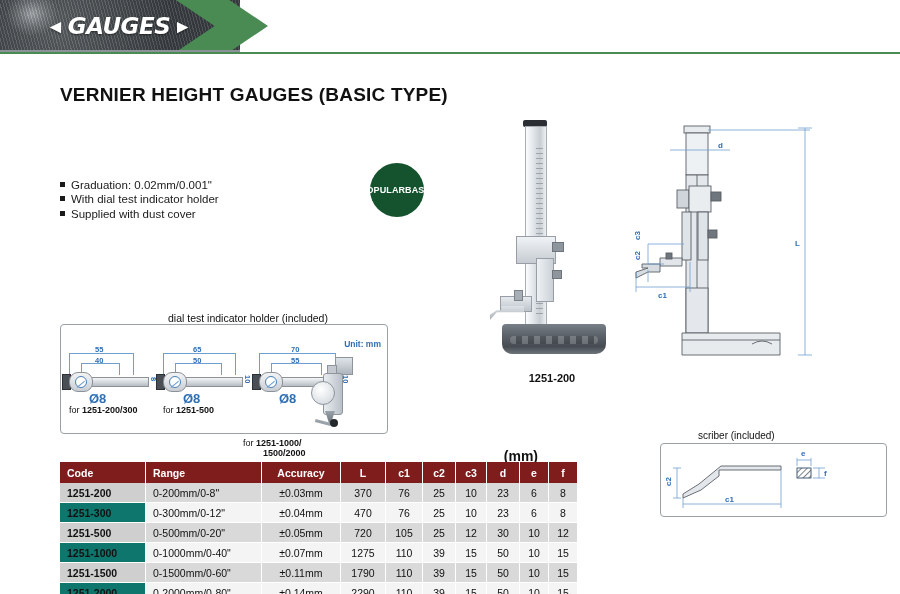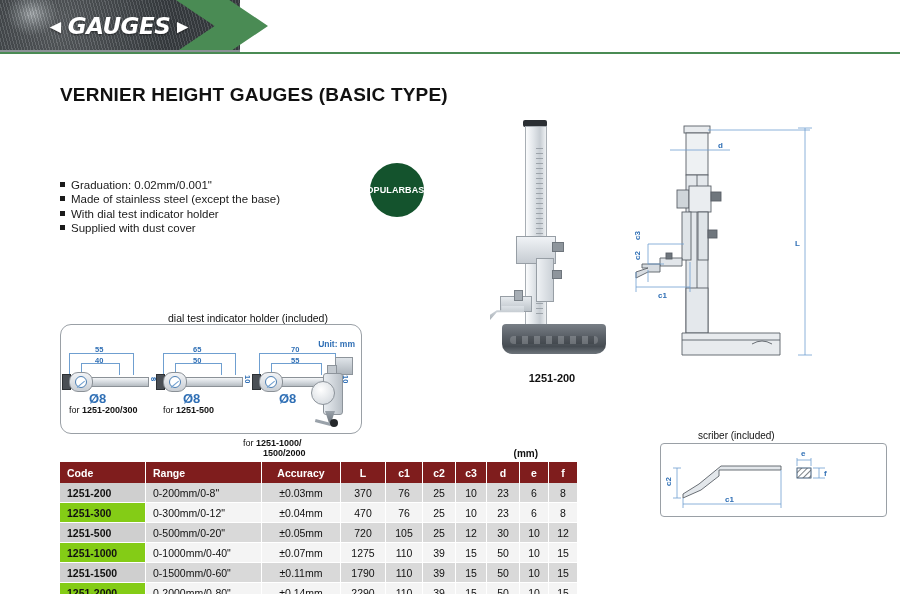--- a/index.html
+++ b/index.html
@@ -60,21 +60,21 @@
   #popular-badge{
     position:absolute;left:370px;top:163px;width:54px;height:54px;border-radius:50%;
     background:#14532d;display:flex;flex-direction:row;align-items:center;justify-content:center;
     color:#fff;font-weight:bold;font-size:9px;line-height:11px;letter-spacing:.1px;
   }
 
   
   #holder-caption{position:absolute;left:168px;top:312px;font-size:10.5px;color:#111;}
   #holder-box{
     position:absolute;left:60px;top:324px;width:300px;height:108px;
-    border:1px solid #9aa0a6;border-radius:11px;background:#fff;
+    border:1px solid #9aa0a6;border-radius:4px;background:#fff;padding-left:26px;
   }
   .unit-lbl{position:absolute;right:6px;top:14px;font-size:8.5px;color:#2f6fb5;font-weight:bold;}
   .holder{position:absolute;top:26px;width:92px;height:50px;}
   .h1{left:6px;} .h2{left:100px;} .h3{left:196px;}
   .dimtxt{position:absolute;font-size:7.5px;color:#2f6fb5;font-weight:bold;}
   .dimline{position:absolute;background:#6f9fd0;height:1px;}
   .dimtick{position:absolute;background:#6f9fd0;width:1px;}
   .holder-body{position:absolute;left:4px;top:26px;width:76px;height:8px;
     background:linear-gradient(180deg,#f4f6f8 0%,#d2d7dc 55%,#b6bcc2 100%);border:1px solid #8b9197;}
   .holder-head{position:absolute;left:2px;top:21px;width:22px;height:18px;border-radius:9px;
@@ -94,37 +94,37 @@
   .hp-dial{position:absolute;left:-2px;top:26px;width:22px;height:22px;border-radius:50%;
     background:radial-gradient(circle at 40% 35%,#fff,#cdd3d9);border:1px solid #8d949b;}
   .hp-top{position:absolute;left:22px;top:2px;width:16px;height:16px;background:linear-gradient(180deg,#dfe4e9,#aeb5bc);border:1px solid #8d949b;}
   .hp-stem{position:absolute;left:14px;top:10px;width:8px;height:12px;background:#c3c9cf;border:1px solid #8d949b;}
   .hp-tip{position:absolute;left:12px;top:56px;width:10px;height:12px;background:linear-gradient(180deg,#9aa2aa,#6d757d);
     clip-path:polygon(0 0,100% 0,60% 100%,40% 100%);}
   .hp-knob{position:absolute;left:17px;top:64px;width:8px;height:8px;border-radius:50%;background:#25282b;}
   .hp-arm{position:absolute;left:2px;top:66px;width:16px;height:3px;background:#9aa2aa;transform:rotate(14deg);}
 
   
-  #unit-mm{position:absolute;right:362px;top:448px;font-size:10px;font-weight:bold;color:#111;}
+  #unit-mm{position:absolute;right:362px;top:448px;font-size:14px;font-weight:bold;color:#111;}
   #spec-table{position:absolute;left:60px;top:462px;border-collapse:collapse;font-size:10.5px;}
   #spec-table th{
     background:#7f1d1d;color:#fff;font-weight:bold;text-align:center;
     padding:3px 0;border-right:1px solid #fff;height:15px;
   }
   #spec-table th.left{text-align:left;padding-left:7px;}
   #spec-table td{
     text-align:center;padding:2px 0;height:15px;
     border-right:1px solid #ffffff;border-bottom:1px solid #ffffff;color:#111;
   }
   #spec-table td.left{text-align:left;padding-left:7px;}
   #spec-table td.code{font-weight:bold;}
   tr.odd td{background:#d9d9d9;}
   tr.even td{background:#f4f4f4;}
   tr.odd td.code{background:#cfcfcf;}
-  tr.even td.code{background:#84cc16;}
+  tr.even td.code{background:#0f766e;}
 
   
   #product-photo{position:absolute;left:492px;top:118px;width:120px;height:235px;}
   .pp-col{position:absolute;left:33px;top:8px;width:20px;height:200px;
     background:linear-gradient(90deg,#fbfcfd 0%,#e3e7eb 35%,#c7cdd3 70%,#eef1f3 100%);border:1px solid #a8aeb4;}
   .pp-cap{position:absolute;left:31px;top:2px;width:24px;height:7px;background:#2b2f33;border-radius:2px;}
   .pp-scale{position:absolute;left:44px;top:30px;width:7px;height:168px;
     background:repeating-linear-gradient(180deg,#8d949b 0px,#8d949b 1px,transparent 1px,transparent 5px);opacity:.75;}
   .pp-slider{position:absolute;left:24px;top:118px;width:38px;height:26px;
     background:linear-gradient(180deg,#f0f3f6,#c6ccd2);border:1px solid #979ea5;}
@@ -165,21 +165,20 @@
     <span class="logo-arrow">►</span>
   </div>
   <div class="hdr-rule-l"></div>
   <div class="hdr-rule"></div>
 </div>
 
 <div id="page-title">VERNIER HEIGHT GAUGES (BASIC TYPE)</div>
 
 <div id="features">
   <div class="feat"><span class="sq"></span><span>Graduation: 0.02mm/0.001"</span></div>
-  <div class="feat"><span class="sq"></span><span>Made of stainless steel (except the base)</span></div>
   <div class="feat"><span class="sq"></span><span>With dial test indicator holder</span></div>
   <div class="feat"><span class="sq"></span><span>Supplied with dust cover</span></div>
 </div>
 
 <div id="popular-badge">
   <span>POPULAR</span>
   <span>BASIC</span>
 </div>
 
 <div id="holder-caption">dial test indicator holder (included)</div>

